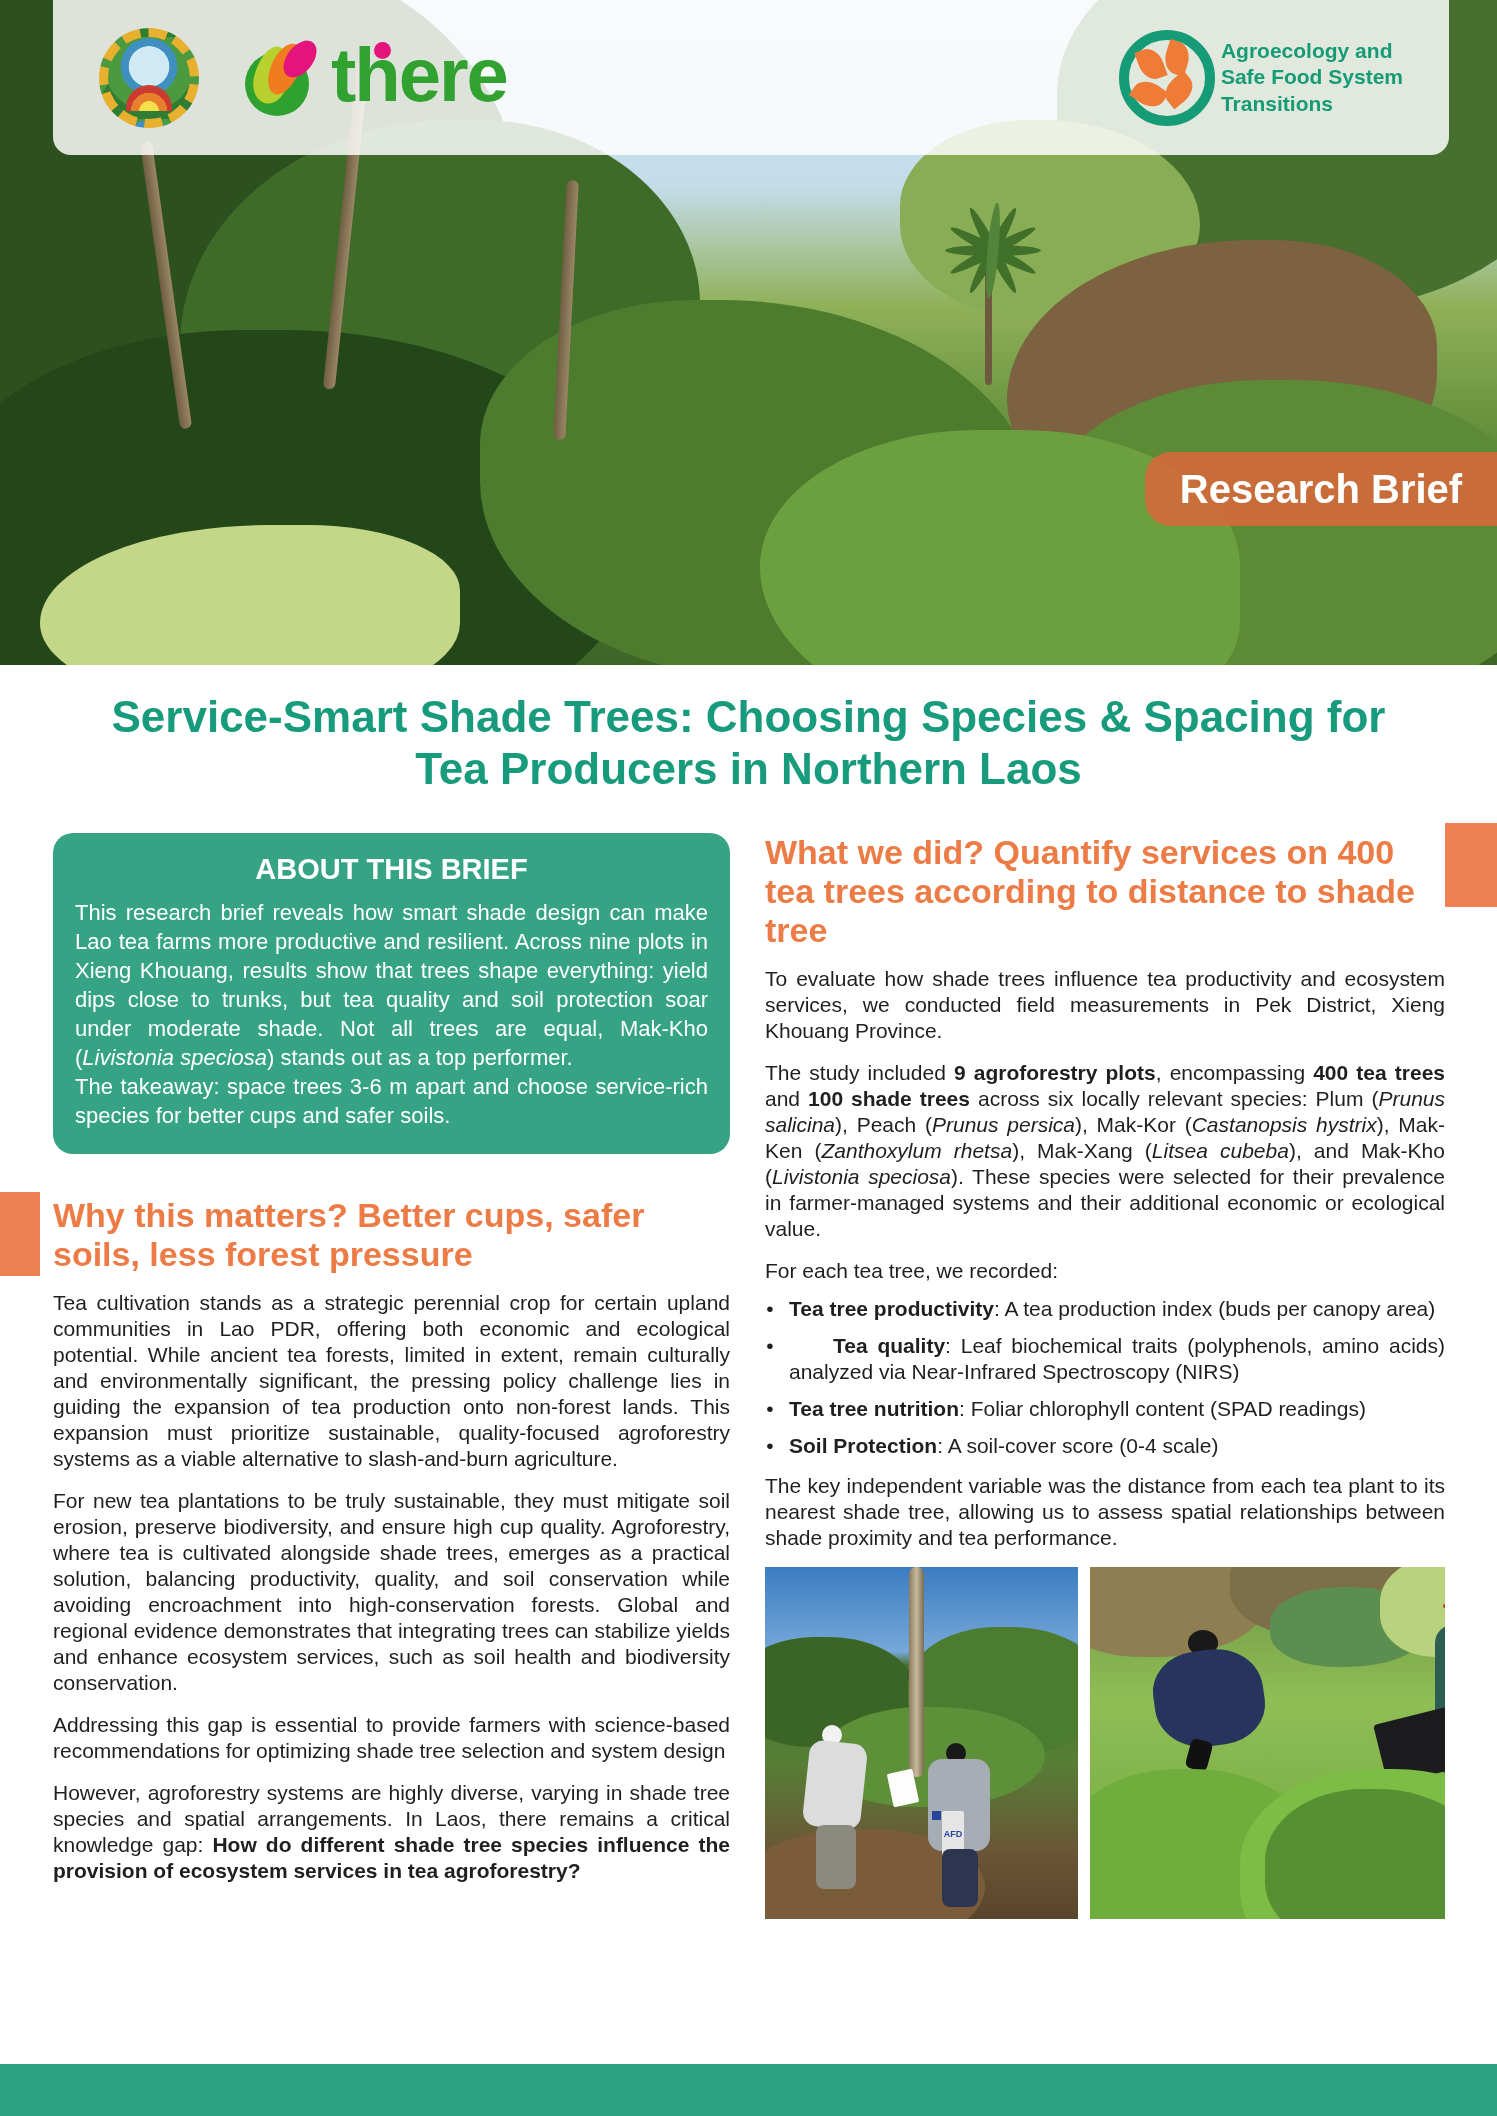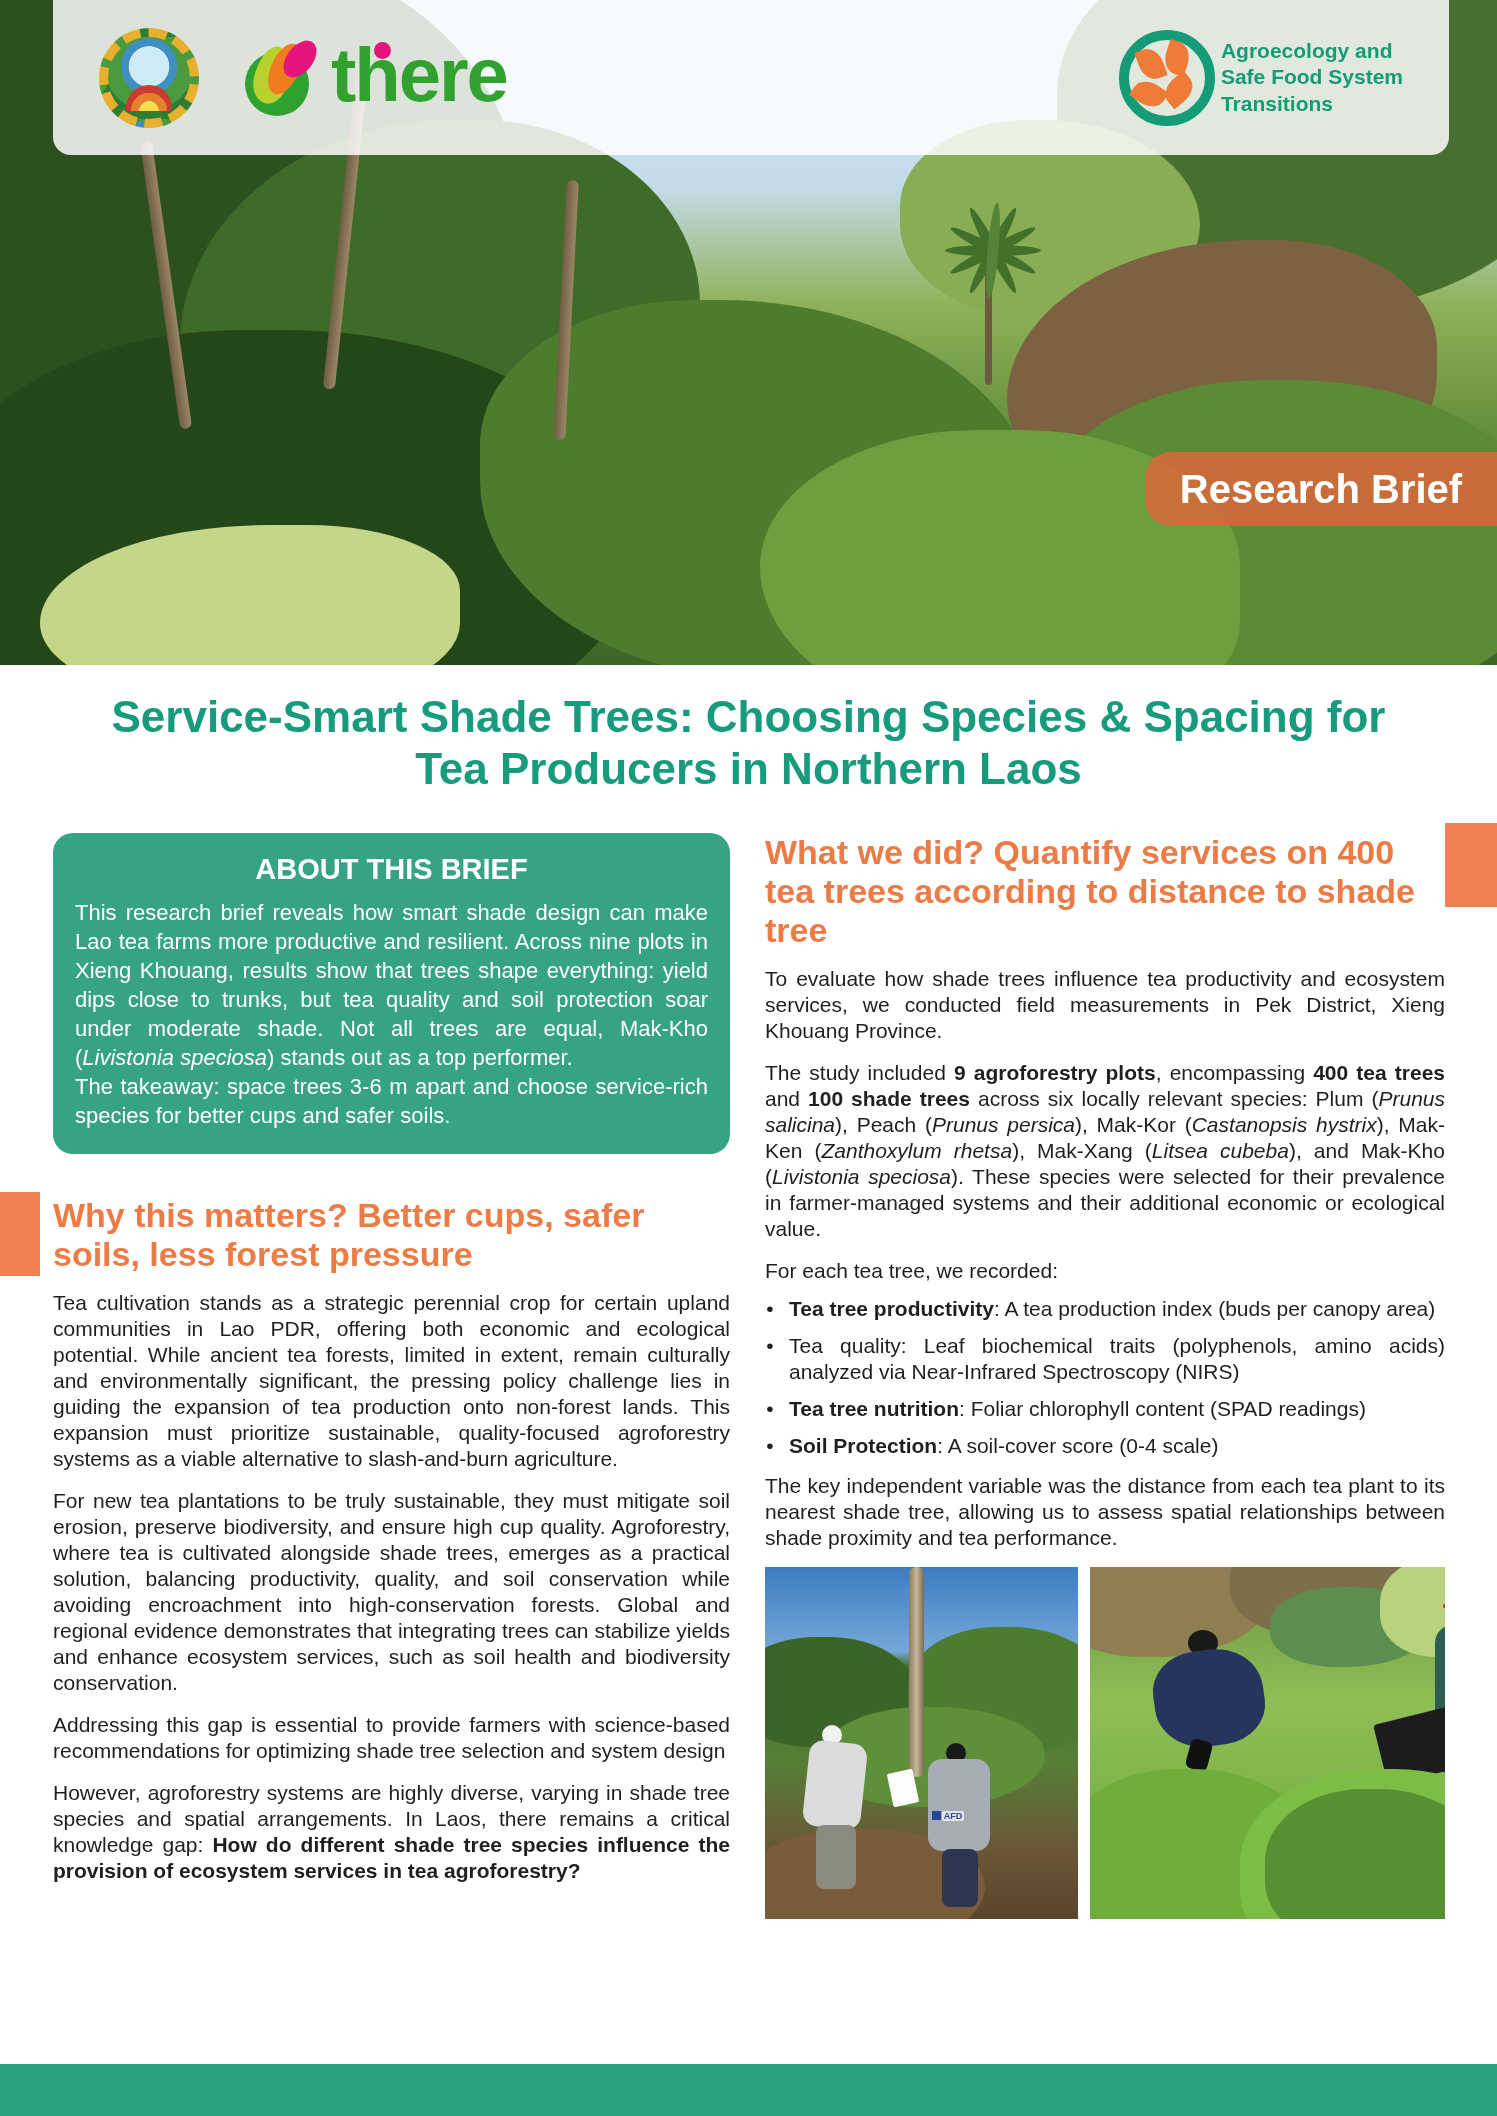--- a/index.html
+++ b/index.html
@@ -116,21 +116,21 @@
   .body-shape{position:absolute;border-radius:14px}
   .pA{left:13%;top:45%}
   .pA .head{left:16px;top:0}
   .pA .body-shape{left:0;top:17px;width:58px;height:86px;background:#dcdcdc;transform:rotate(6deg)}
   .pA .legs{position:absolute;left:10px;top:100px;width:40px;height:64px;background:#8a8a7e;border-radius:8px}
   .pB{left:52%;top:50%}
   .pB .head{left:18px;top:0}
   .pB .body-shape{left:0;top:16px;width:62px;height:92px;background:#a7adb4}
   .pB .legs{position:absolute;left:14px;top:106px;width:36px;height:58px;background:#2e3550;border-radius:8px}
   .shirt-label{position:absolute;left:14px;top:52px;font-size:9px;font-weight:700;color:#27459c;
-    background:#e5e5e5;padding:0 2px;border-radius:2px}
+    background:#e5e5e5;padding:18px 2px;border-radius:2px}
   .eu-flag{position:absolute;left:4px;top:52px;width:9px;height:9px;background:#27459c}
   .clipboard{position:absolute;left:40%;top:58%;width:26px;height:34px;background:#fdfdfd;
     transform:rotate(-12deg);border-radius:2px}
   .photo-right{background:linear-gradient(to bottom,#8c9a5e 0%,#7ca64b 16%,#8fbe55 38%,#7fb34a 66%,#64973a 100%)}
   .pr-fronds1{left:-40px;top:-30px;width:220px;height:120px;background:#8f7e51}
   .pr-fronds2{left:140px;top:-40px;width:200px;height:110px;background:#7d6f49}
   .pr-fan{left:290px;top:-10px;width:130px;height:100px;background:#b9d27e}
   .pr-hill{left:180px;top:20px;width:160px;height:80px;background:#5c8f4f}
   .pr-bush1{left:-30px;bottom:-40px;width:260px;height:190px;background:#6fae3c}
   .pr-bush2{left:150px;bottom:-60px;width:300px;height:210px;background:#7cbd45}
@@ -240,21 +240,21 @@
       <p>To evaluate how shade trees influence tea productivity and ecosystem services, we conducted field measurements in Pek District, Xieng Khouang Province.</p>
       <p><span>The study included </span><span style="font-weight: 700;">9 agroforestry plots</span><span>, encompassing </span><span style="font-weight: 700;">400 tea trees</span><span> and </span><span style="font-weight: 700;">100 shade trees</span><span> across six locally relevant species: Plum (</span><span style="font-style: italic;">Prunus salicina</span><span>), Peach (</span><span style="font-style: italic;">Prunus persica</span><span>), Mak-Kor (</span><span style="font-style: italic;">Castanopsis hystrix</span><span>), Mak-Ken (</span><span style="font-style: italic;">Zanthoxylum rhetsa</span><span>), Mak-Xang (</span><span style="font-style: italic;">Litsea cubeba</span><span>), and Mak-Kho (</span><span style="font-style: italic;">Livistonia speciosa</span><span>). These species were selected for their prevalence in farmer-managed systems and their additional economic or ecological value.</span></p>
       <p class="intro">For each tea tree, we recorded:</p>
       <ul class="bullets">
         <li>
           <span class="bullet">•</span>
           <span class="seg"><span style="font-weight: 700;">Tea tree productivity</span><span>: A tea production index (buds per canopy area)</span></span>
         </li>
         <li>
           <span class="bullet">•</span>
-          <span class="seg"><span style="font-weight: 400;">Tea quality</span><span>: Leaf biochemical traits (polyphenols, amino acids) analyzed via Near-Infrared Spectroscopy (NIRS)</span></span>
+          <span class="seg"><span style="font-weight: 700; margin-left: 44px;">Tea quality</span><span>: Leaf biochemical traits (polyphenols, amino acids) analyzed via Near-Infrared Spectroscopy (NIRS)</span></span>
         </li>
         <li>
           <span class="bullet">•</span>
           <span class="seg"><span style="font-weight: 700;">Tea tree nutrition</span><span>: Foliar chlorophyll content (SPAD readings)</span></span>
         </li>
         <li>
           <span class="bullet">•</span>
           <span class="seg"><span style="font-weight: 700;">Soil Protection</span><span>: A soil-cover score (0-4 scale)</span></span>
         </li>
       </ul>

